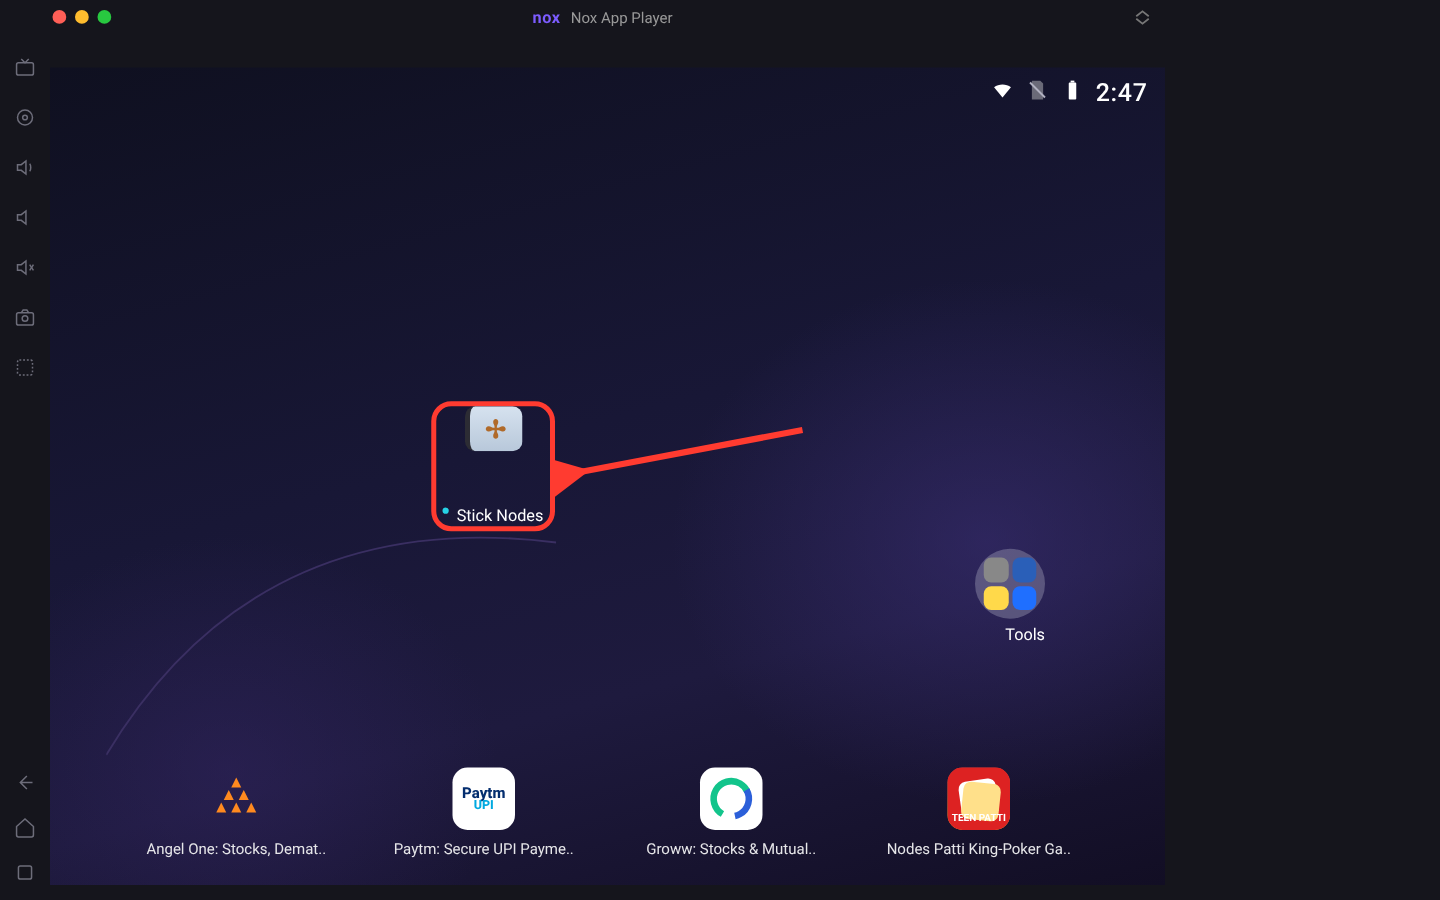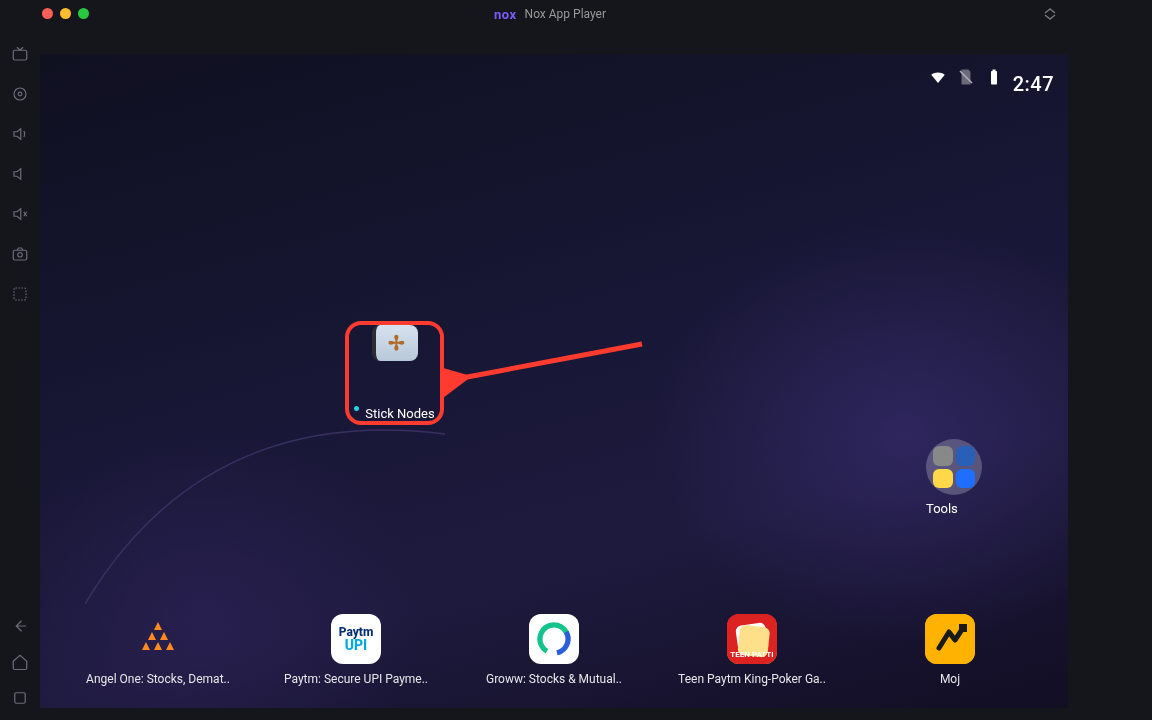--- a/index.html
+++ b/index.html
@@ -1,18 +1,18 @@
 <!DOCTYPE html>
 <html><head>
 <meta charset="utf-8">
 <style>
   * { margin: 0; padding: 0; box-sizing: border-box; font-family: -apple-system, BlinkMacSystemFont, "Segoe UI", Roboto, sans-serif; }
   html, body { width: 1152px; height: 720px; overflow: hidden; background: #15151c; }
 
-  .window { width: 1068px; height: 720px; position: relative; background: #15151c; padding-left: 32px; }
+  .window { width: 932px; height: 720px; position: relative; background: #15151c; padding-left: 32px; }
 
   .titlebar { height: 28px; display: flex; align-items: center; position: relative; }
   .traffic-lights { position: absolute; left: 10px; top: 8px; display: flex; gap: 7px; }
   .tl { width: 11px; height: 11px; border-radius: 50%; }
   .tl-red { background: #ff5f57; }
   .tl-yellow { background: #febc2e; }
   .tl-green { background: #28c840; }
   .title-center { position: absolute; left: 50%; transform: translateX(-50%); display: flex; align-items: center; gap: 8px; color: #999; font-size: 12px; }
   .nox-logo { color: #7c5cff; font-weight: 700; font-size: 13px; letter-spacing: 0.5px; }
   .expand-icon { position: absolute; right: 12px; top: 8px; color: #666; font-size: 12px; }
@@ -24,57 +24,57 @@
 
   .viewport { position: absolute; left: 40px; right: 0; top: 54px; bottom: 12px; border-radius: 0px; overflow: hidden;
     background:
       radial-gradient(ellipse 360px 300px at 84% 58%, rgba(60,48,120,0.55), transparent 70%),
       radial-gradient(ellipse 300px 260px at 16% 86%, rgba(52,38,100,0.45), transparent 72%),
       linear-gradient(165deg, #0f1020 0%, #181736 45%, #1e1a3e 70%, #120e24 100%);
   }
 
   .status-bar { position: absolute; top: 8px; right: 14px; display: flex; align-items: center; gap: 10px; color: #fff; }
   .status-bar svg { width: 18px; height: 18px; }
-  .clock { font-size: 20px; font-weight: 500; letter-spacing: 0.5px; margin-top: 10px; }
+  .clock { font-size: 20px; font-weight: 500; letter-spacing: 0.5px; }
 
   .search-pill { position: absolute; top: 70px; left: 50%; transform: translateX(-50%); width: 640px; height: 50px; background: #fff; border-radius: 999px; display: flex; align-items: center; padding: 0 16px 0 20px; gap: 14px; }
   .play-tri { width: 22px; height: 22px; }
   .search-input { flex: 1; border: none; outline: none; font-size: 16px; color: #333; background: transparent; }
   .search-input::placeholder { color: #9aa0a6; }
   .mag { color: #c5c9cf; }
 
   
   .app-highlight { position: absolute; left: 305px; top: 267px; width: 99px; height: 104px; border: 4px solid #ff3b30; border-radius: 16px; display: flex; flex-direction: column; align-items: center; justify-content: center; gap: 6px; }
   .app-highlight .app-icon { width: 46px; height: 46px; border-radius: 8px; background: linear-gradient(#d6e2ef,#b8c8da); display:flex; align-items:center; justify-content:center; border-left: 4px solid #2c2c34; }
   .sn-sym { font-size: 20px; color: #b06a2a; font-weight: 700; }
   .app-highlight .label-row { display:flex; gap:6px;margin-top:39px; }
   .dot-cyan { width:5px; height:5px; border-radius:50%; background:#26d2e6; }
   .app-highlight .app-label { color:#fff; font-size:13px; }
 
   .arrow-svg { position:absolute; left: 404px; top: 284px; }
 
   .curve-line { position:absolute; left: 45px; top: 340px; width: 360px; height: 220px; pointer-events:none; }
 
   
-  .tools-folder { position: absolute; right: 86px; top: 385px; display:flex; flex-direction:column; align-items:flex-start; gap:6px; }
+  .tools-folder { position: absolute; right: 96px; top: 385px; display:flex; flex-direction:column; align-items:flex-end; gap:6px; }
   .folder-grid { width: 56px; height: 56px; border-radius: 50%; background: rgba(180,180,200,0.35); display:grid; grid-template-columns: 1fr 1fr; grid-template-rows: 1fr 1fr; gap:3px; padding:7px; }
   .f-mini { border-radius:6px; }
   .f1{background:#888;} .f2{background:#2a5fb8;} .f3{background:#ffd94a;} .f4{background:#1f6fff;}
   .tools-label { color:#fff; font-size:13px; }
 
   
   .dock { position:absolute; left: 0; right: 0; bottom: 22px; display:flex; justify-content:center; gap: 58px; }
   .dock-item { display:flex; flex-direction:column; align-items:center; gap:8px; width: 140px; }
   .dock-icon { width: 50px; height: 50px; border-radius: 12px; display:flex; align-items:center; justify-content:center; font-size:11px; font-weight:700; color:#003a8c; }
   .dock-label { color:#e6e6e9; font-size:12px; white-space:nowrap; overflow:hidden; text-overflow:ellipsis; max-width:150px; text-align:right; }
 
   .ico-angel { background: transparent; }
   .ico-paytm { background:#fff; flex-direction:column; line-height:1; }
   .ico-paytm .p1{color:#042e6f;font-size:12px;font-weight:800;}
-  .ico-paytm .p2{color:#00a9e0;font-size:14px;font-weight:800;}
+  .ico-paytm .p2{color:#00a9e0;font-size:10px;font-weight:800;}
   .ico-share { background:#fff; }
   .ico-groww { background:#fff; }
   .ico-teen { background: linear-gradient(#d93a3a,#f7b733); color:#fff; font-size:8px; }
   .ico-moj { background:#ffb200; }
 </style>
 </head>
 <body>
 
 <div class="window">
 
@@ -243,29 +243,19 @@
       </div>
       <div class="dock-item">
         <div class="dock-icon ico-teen">
           <svg viewBox="0 0 50 50" width="50" height="50">
               <rect x="0" y="0" width="50" height="50" rx="12" fill="#d22"></rect>
               <rect x="10" y="10" width="30" height="30" rx="6" fill="#fff" transform="rotate(-8 25 25)"></rect>
               <rect x="12" y="12" width="30" height="30" rx="6" fill="#ffe08a" transform="rotate(6 25 25)"></rect>
               <text x="25" y="43" font-size="8" fill="#fff" text-anchor="middle" font-weight="700">TEEN PATTI</text>
             </svg>
         </div>
-        <span class="dock-label">Teen Paytm King-Poker Ga..</span>
-      </div>
-      <div class="dock-item">
-        <div class="dock-icon ico-moj">
-          <svg viewBox="0 0 50 50" width="50" height="50">
-              <rect width="50" height="50" rx="12" fill="#ffb200"></rect>
-              <path d="M14 34 L24 18 L30 26 L38 14" stroke="#1a1a1a" stroke-width="5" fill="none" stroke-linejoin="round" stroke-linecap="round"></path>
-              <rect x="34" y="10" width="8" height="8" fill="#1a1a1a"></rect>
-            </svg>
-        </div>
-        <span class="dock-label">Moj</span>
+        <span class="dock-label">Nodes Patti King-Poker Ga..</span>
       </div>
     </div>
 
   </div>
 
 </div>
 
 </body></html>

